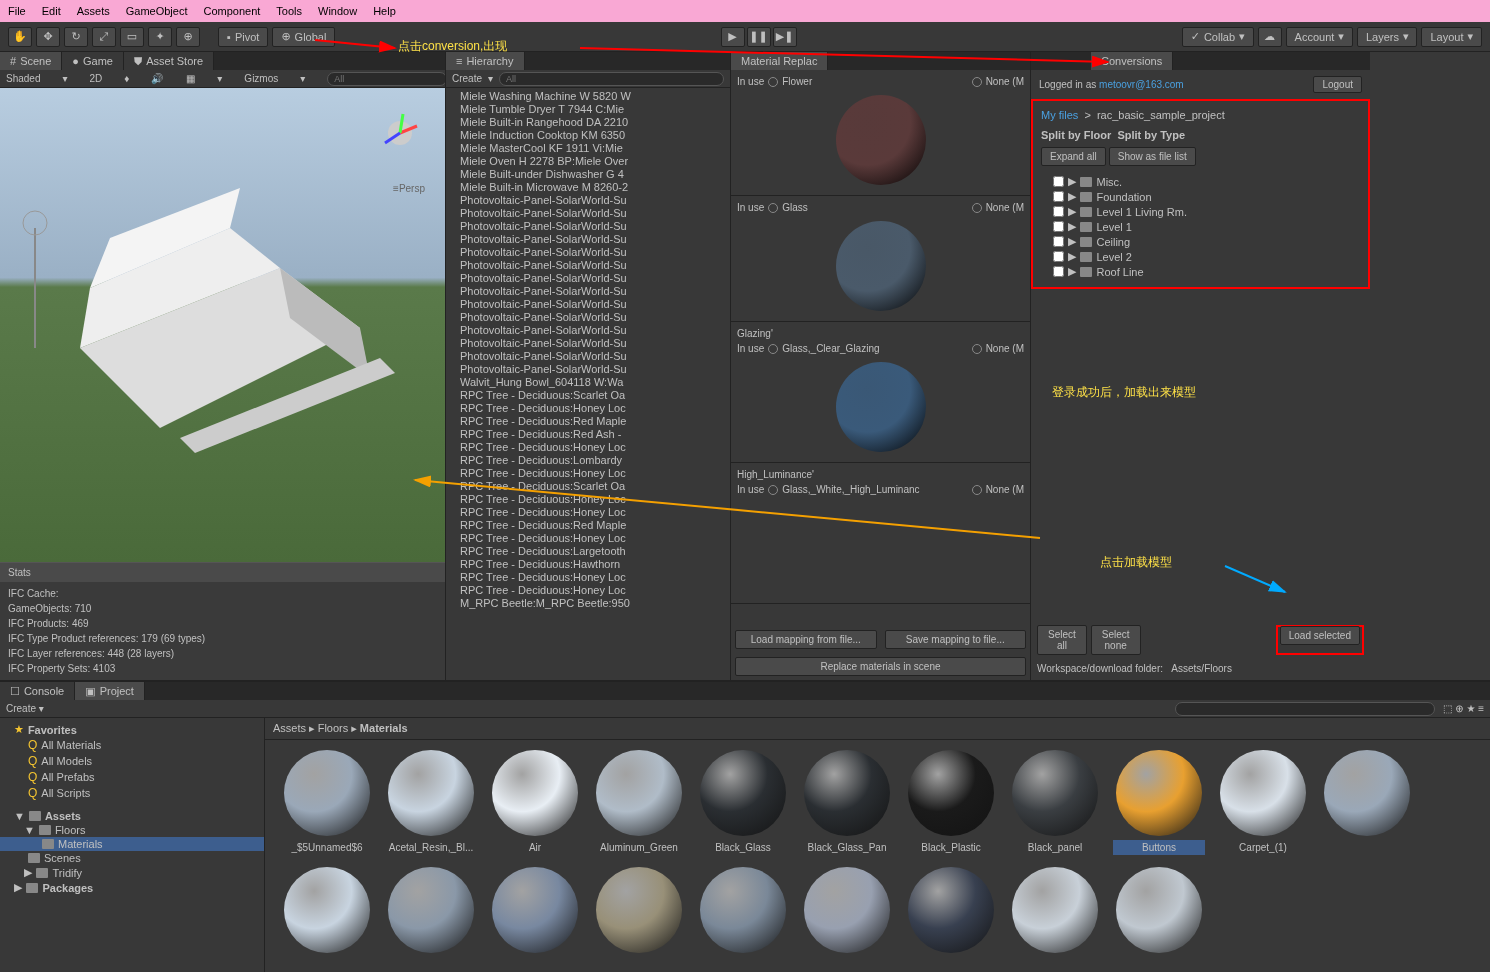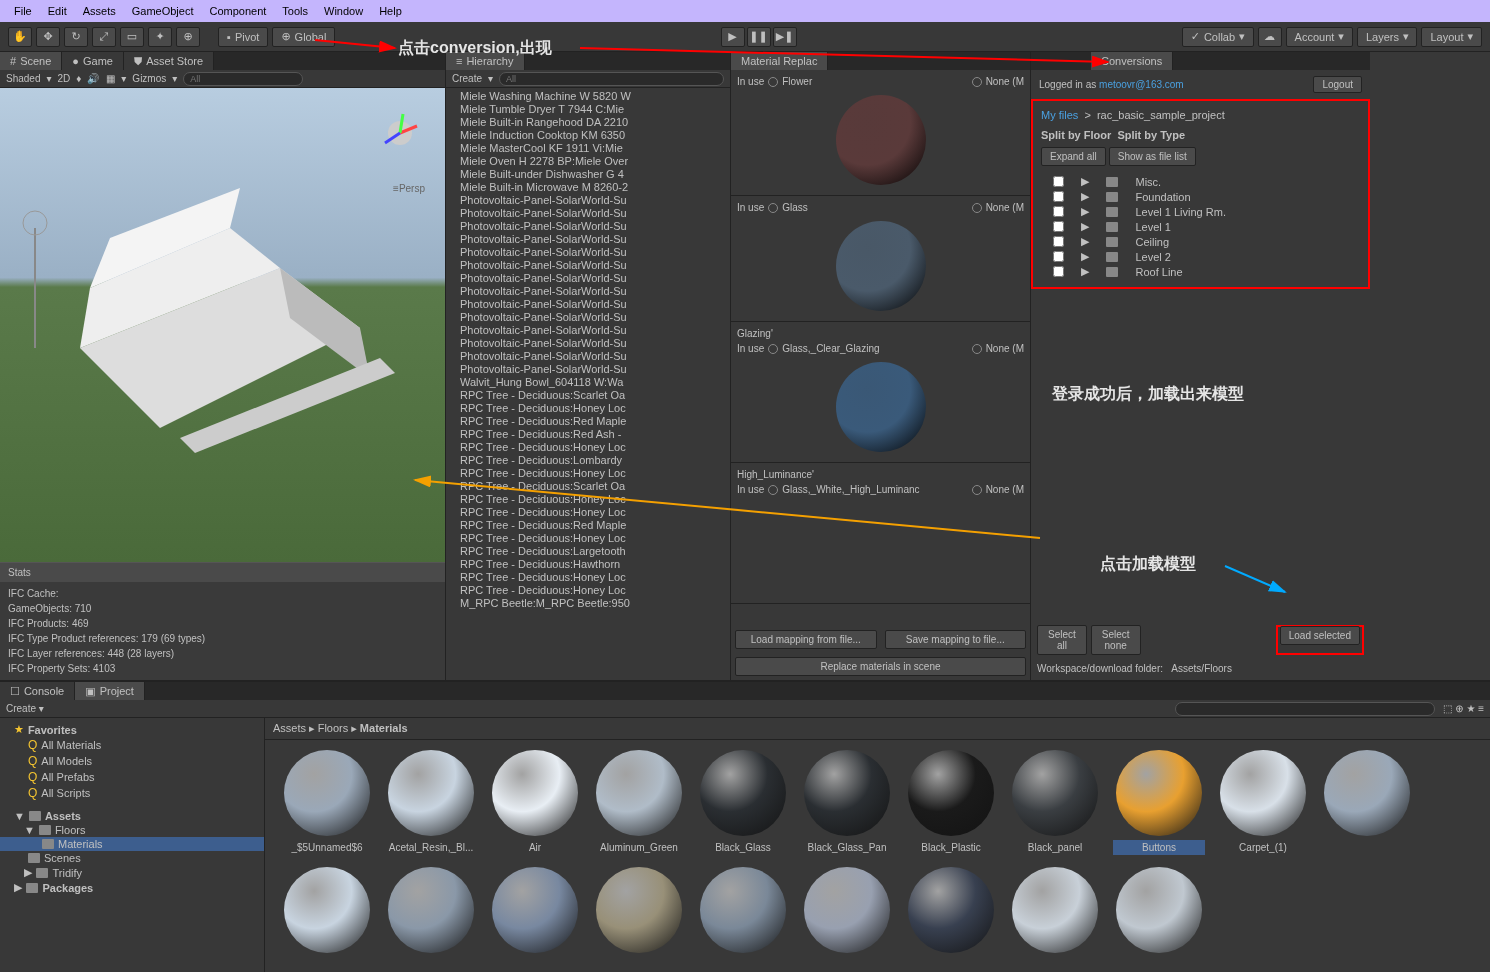--- a/index.html
+++ b/index.html
@@ -1,65 +1,65 @@
 <!DOCTYPE html>
 <html><head>
 <meta charset="utf-8">
 <style>
 * { margin:0; padding:0; box-sizing:border-box; font-family:Arial,sans-serif; }
 body { background:#383838; color:#c0c0c0; font-size:11px; width:1490px; height:972px; overflow:hidden; position:relative; }
-.menubar { background:#c4b5fd; color:#000; height:22px; display:flex; align-items:center; padding:0 6px; }
+.menubar { background:#f9a8d4; color:#000; height:22px; display:flex; align-items:center; padding:0 0; }
 .menubar span { padding:0 8px; cursor:pointer; }
 .toolbar { background:#383838; height:30px; display:flex; align-items:center; padding:0 8px; gap:4px; border-bottom:1px solid #222; }
 .tool-btn { background:#4a4a4a; border:1px solid #222; width:24px; height:20px; display:flex; align-items:center; justify-content:center; border-radius:2px; color:#c0c0c0; }
 .pill-btn { background:#4a4a4a; border:1px solid #222; height:20px; padding:0 8px; display:flex; align-items:center; border-radius:2px; color:#c0c0c0; gap:4px; }
 .spacer { flex:1; }
 .main-row { display:flex; height:628px; }
 .left-panel { width:445px; display:flex; flex-direction:column; }
 .tabs { display:flex; background:#282828; height:18px; }
 .tab { background:#383838; padding:2px 10px; border-right:1px solid #222; display:flex; align-items:center; gap:4px; }
 .tab.active { background:#4a4a4a; }
-.scene-opts { background:#383838; height:18px; display:flex; align-items:center; gap:6px; padding:0 6px; border-bottom:1px solid #222; font-size:10px; }
+.scene-opts { background:#383838; height:18px; display:flex; align-items:center; gap:22px; padding:0 6px; border-bottom:1px solid #222; font-size:10px; }
 .scene-view { flex:1; background:linear-gradient(#b8cde0, #9ab0c5 40%, #5a7a4a 42%, #4a6a3a); position:relative; overflow:hidden; }
 .stats-box { background:#3a3a3a; padding:4px 8px; border-top:1px solid #555; font-size:10px; line-height:15px; }
 .hierarchy-panel { width:285px; display:flex; flex-direction:column; background:#383838; border-left:1px solid #222; }
 .panel-sub { background:#383838; height:18px; display:flex; align-items:center; padding:0 6px; border-bottom:1px solid #222; gap:6px; font-size:10px; }
 .h-list { flex:1; overflow:hidden; padding:2px 0 2px 14px; font-size:11px; line-height:13px; }
 .h-list div { white-space:nowrap; }
 .material-panel { width:300px; display:flex; flex-direction:column; background:#383838; border-left:1px solid #222; }
 .mat-slot { border-bottom:1px solid #222; padding:4px; }
 .mat-row { display:flex; align-items:center; gap:4px; font-size:10px; padding:2px; }
 .mat-sphere { width:90px; height:90px; border-radius:50%; margin:6px auto; }
 .mat-btns { display:flex; gap:8px; padding:4px; }
 .btn { background:#4a4a4a; border:1px solid #222; padding:3px 8px; border-radius:2px; text-align:center; font-size:10px; flex:1; }
 .conv-panel { width:340px; display:flex; flex-direction:column; background:#383838; border-left:1px solid #222; position:relative; }
 .conv-hdr-row { display:flex; justify-content:space-between; align-items:center; padding:6px 8px; font-size:10px; }
 .blue-link { color:#4aa0e0; }
 .red-box { border:2px solid #f00; padding:8px; margin:0 0 8px 0; }
-.tree-item { display:flex; align-items:center; gap:17px; padding:1px 0 1px 12px; font-size:11px; }
+.tree-item { display:flex; align-items:center; gap:4px; padding:1px 0 1px 12px; font-size:11px; }
 .tree-item input { width:11px; height:11px; }
 .folder-ic { width:12px; height:10px; background:#888; border-radius:1px; display:inline-block; }
 .conv-bottom { margin-top:auto; padding:6px; }
 .conv-btn-row { display:flex; gap:4px; margin-bottom:8px; }
 .load-sel-box { border:2px solid #f00; padding:2px; }
 .bottom-panel { height:300px; display:flex; flex-direction:column; border-top:2px solid #222; }
 .proj-left { width:265px; background:#383838; border-right:1px solid #222; padding:4px 0; }
 .proj-tree-item { display:flex; align-items:center; gap:4px; padding:1px 4px 1px 14px; font-size:11px; }
 .proj-tree-item.sel { background:#3d5e8e; }
 .star { color:#f4c430; }
 .mag { color:#f4c430; font-size:12px; }
 .proj-right { flex:1; display:flex; flex-direction:column; }
 .breadcrumb { background:#383838; padding:4px 8px; border-bottom:1px solid #222; font-size:11px; }
 .mat-grid { flex:1; background:#383838; display:flex; flex-wrap:wrap; gap:12px; padding:10px 16px; align-content:flex-start; overflow:hidden; }
 .mat-item { width:92px; text-align:center; }
 .mat-item.sel { }
 .mat-thumb { width:86px; height:86px; border-radius:50%; margin:0 auto 4px; }
 .mat-label { font-size:10px; white-space:nowrap; overflow:hidden; text-overflow:ellipsis; padding:2px; }
 .mat-item.sel .mat-label { background:#3d5e8e; }
-.anno { position:absolute; color:#e5e5e5; font-size:16px; font-weight:bold; pointer-events:none; z-index:100; }
+.anno { position:absolute; color:#fde047; font-size:12px; font-weight:normal; pointer-events:none; z-index:100; }
 .arrow-svg { position:absolute; pointer-events:none; z-index:99; }
 .search-input { background:#2a2a2a; border:1px solid #555; border-radius:8px; height:14px; padding:0 6px; color:#c0c0c0; font-size:9px; }
 .radio { width:10px; height:10px; border-radius:50%; border:1px solid #888; display:inline-block; }
 .transport { display:flex; gap:2px; }
 .gizmo { position:absolute; right:20px; top:20px; width:50px; height:50px; }
 .persp-label { position:absolute; right:20px; top:95px; font-size:10px; color:#666; }
 .proj-create-row { background:#383838; height:18px; display:flex; align-items:center; padding:0 6px; border-bottom:1px solid #222; font-size:10px; justify-content:space-between; }
 </style>
 </head>
 <body>

